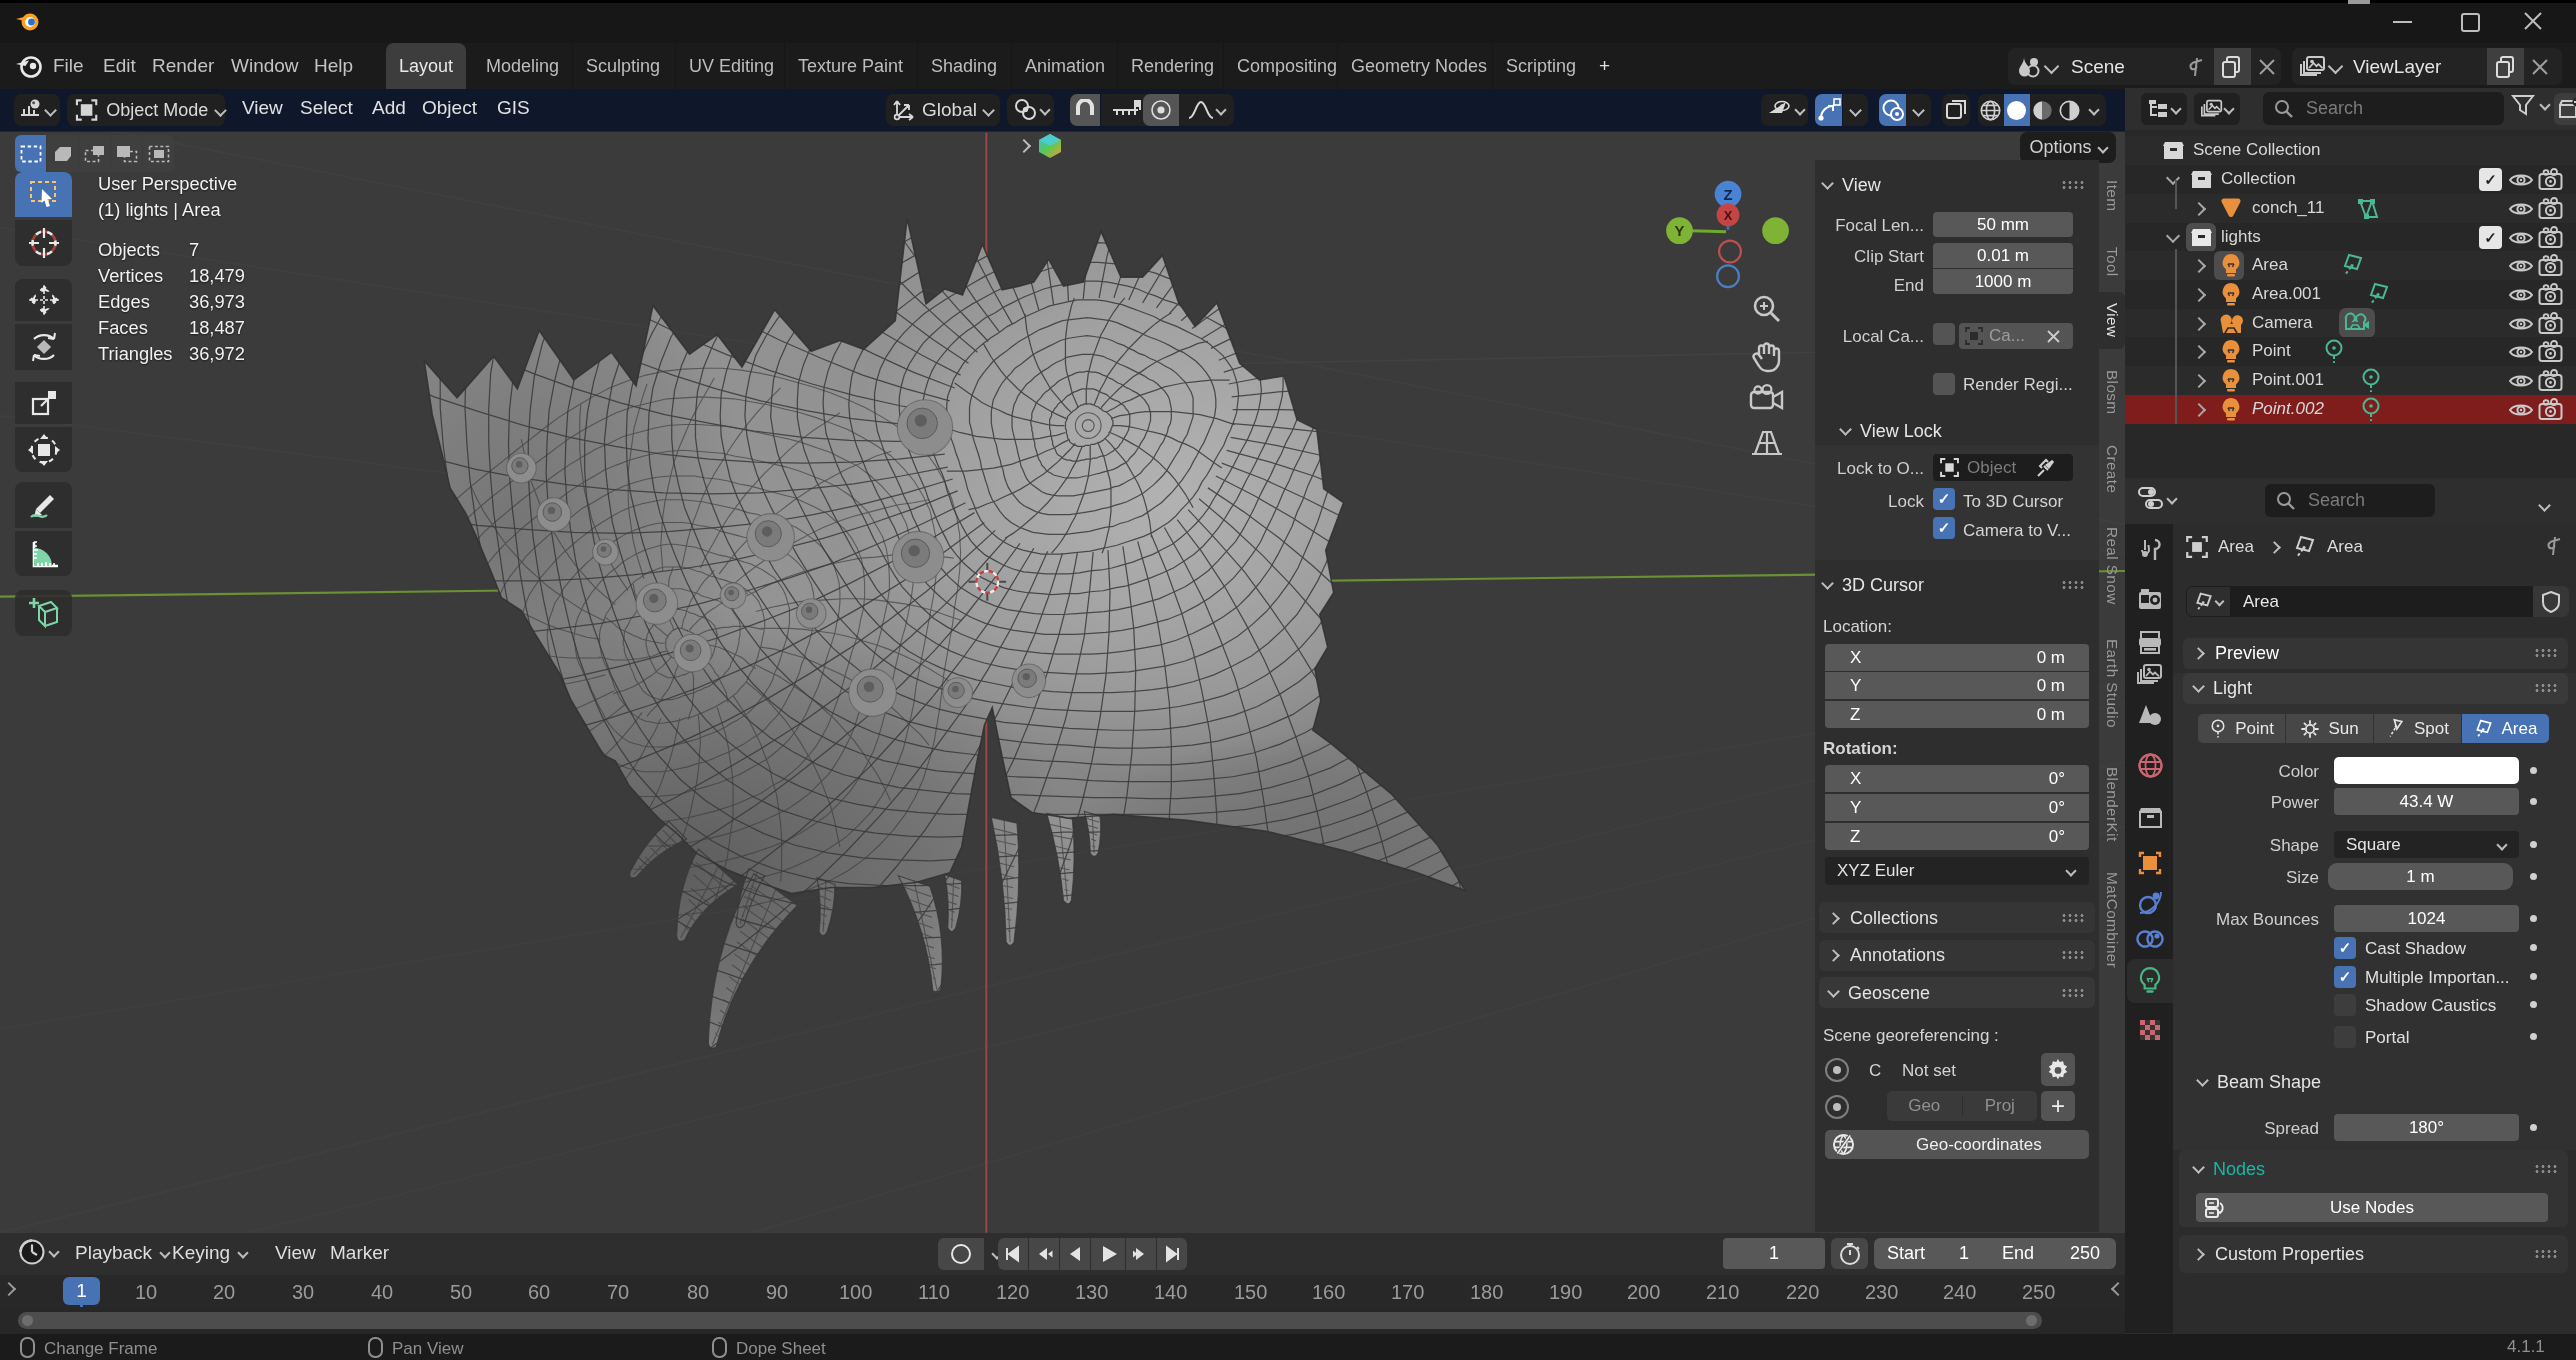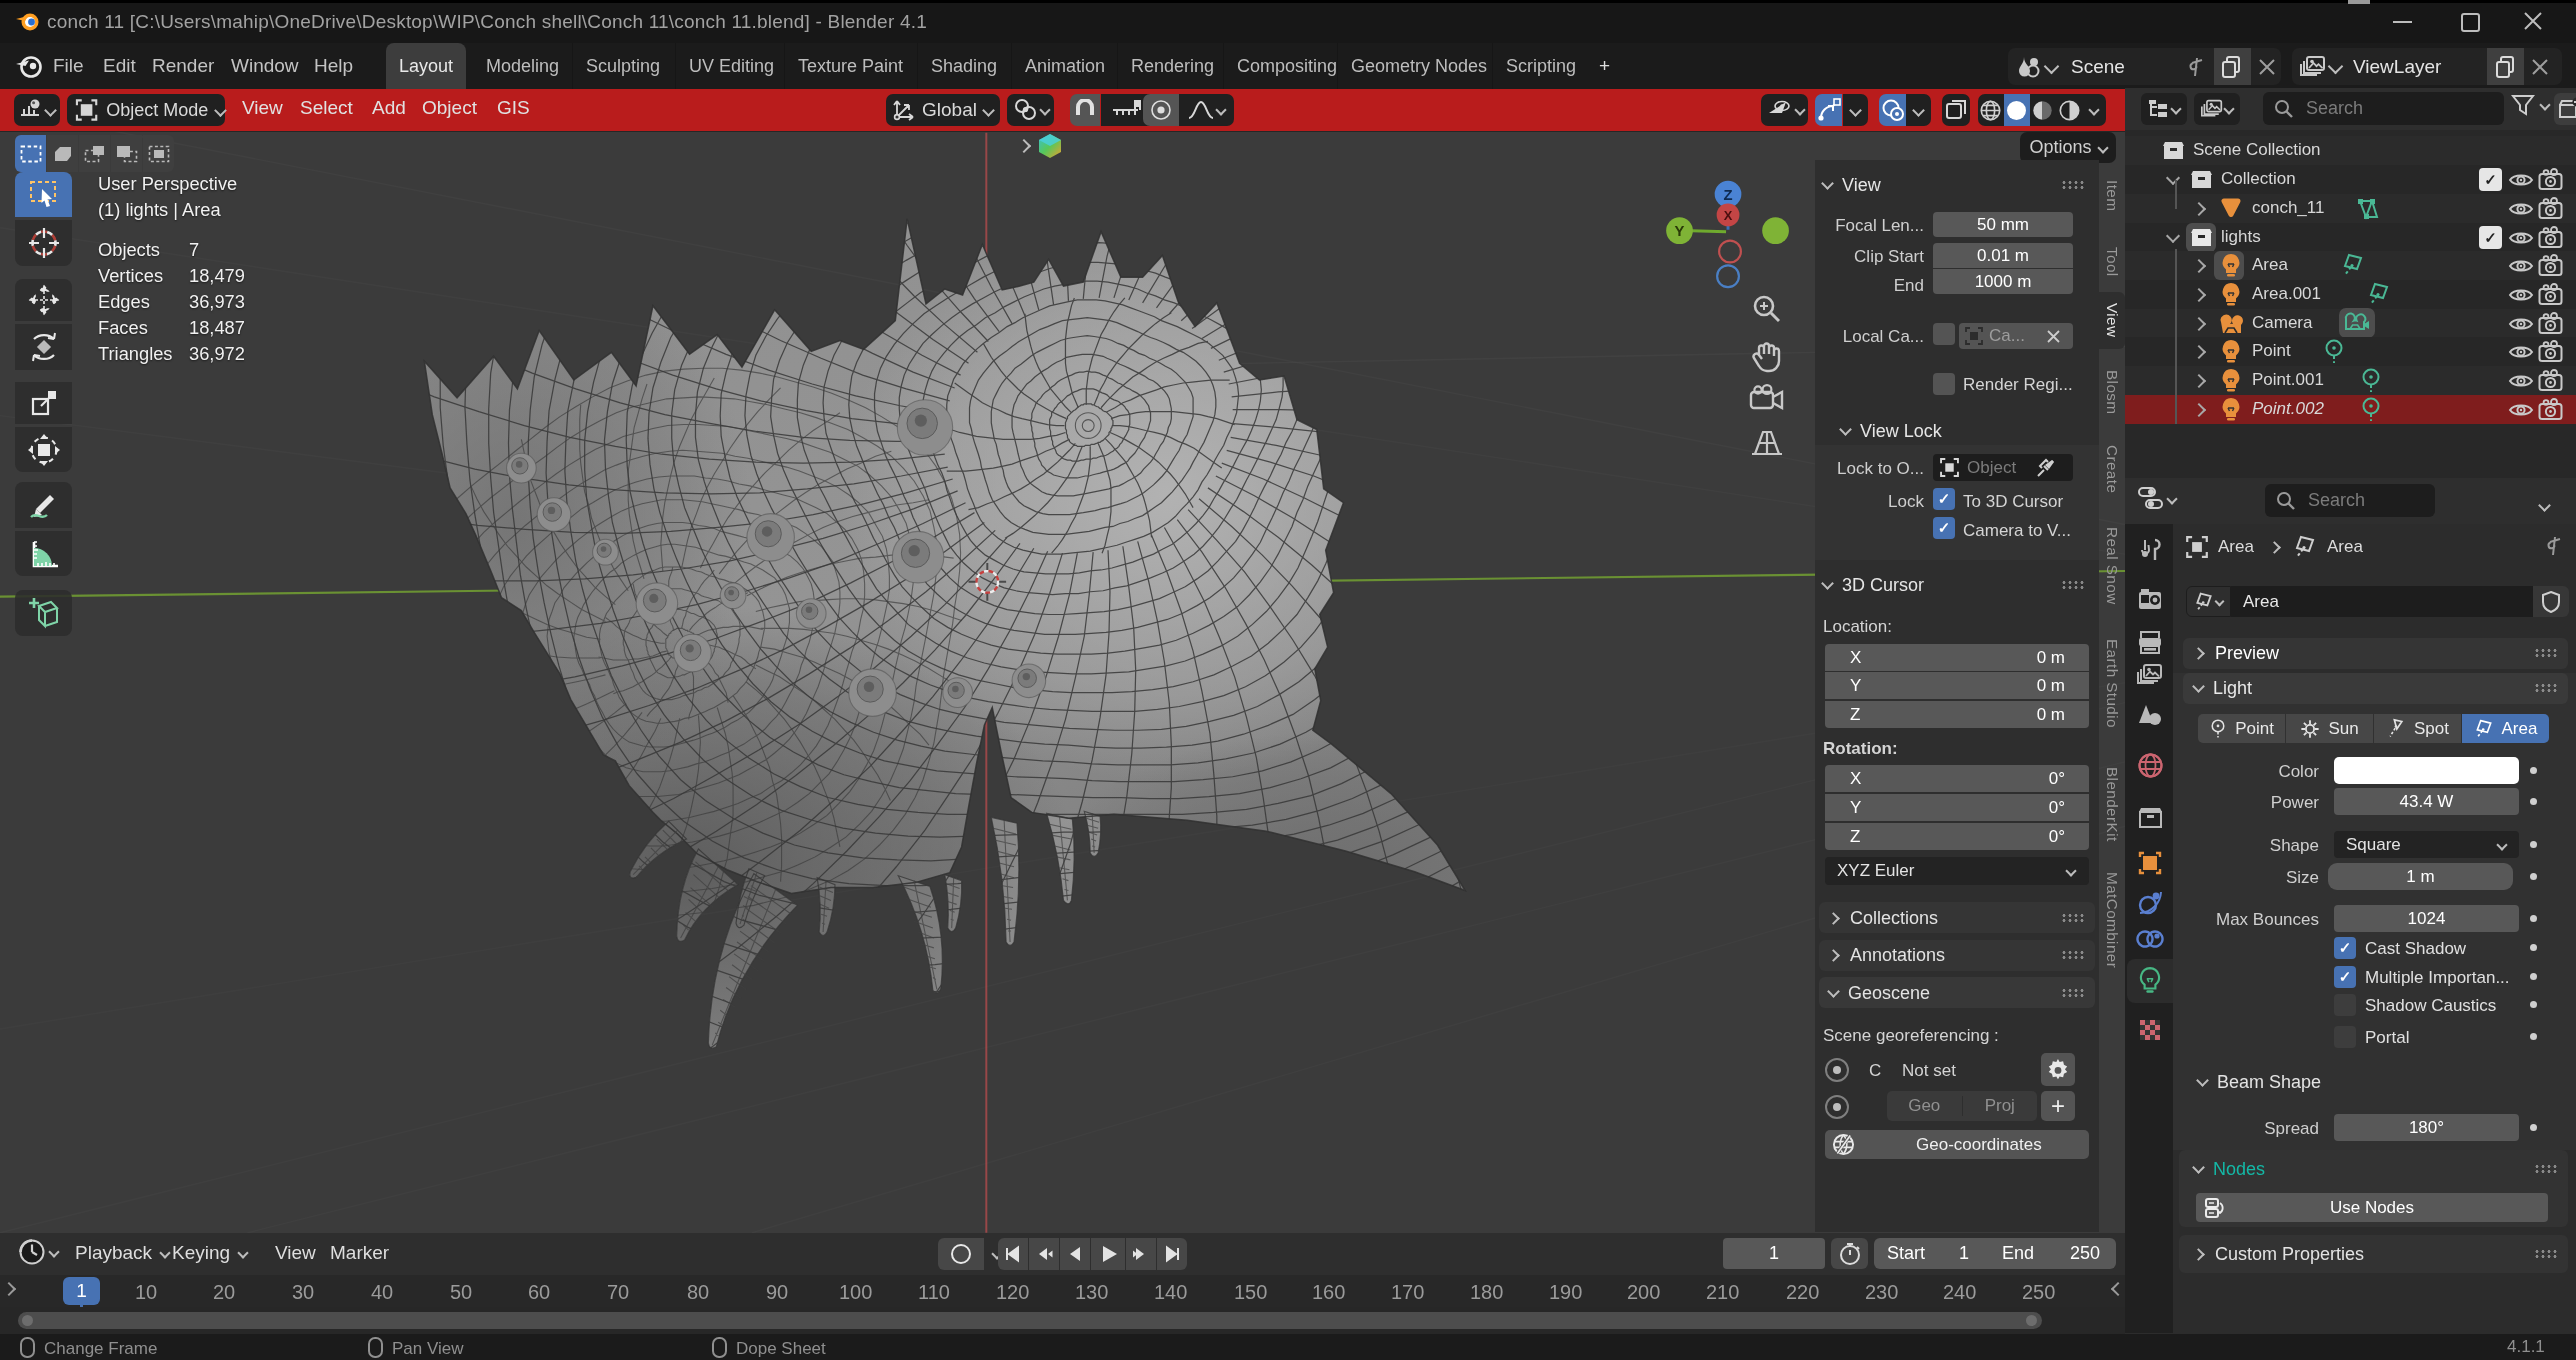--- a/index.html
+++ b/index.html
@@ -18,21 +18,21 @@
 .vhbtn{background:#202020;border-radius:7px;display:flex;align-items:center;justify-content:center;color:#dadada;}
 .fld{background:#585858;border-radius:4px;color:#fff;display:flex;align-items:center;justify-content:center;font-size:17px;}
 .ddk{background:#232323;border-radius:4px;color:#e3e3e3;display:flex;align-items:center;font-size:17px;}
 .chk{width:22px;height:22px;border-radius:4px;background:#545454;box-sizing:border-box;}
 .chk.on{background:#4772b3;color:#fff;text-align:center;line-height:22px;font-size:15px;font-weight:bold;}
 .caret{width:9px;height:9px;border-right:2px solid #bdbdbd;border-bottom:2px solid #bdbdbd;transform:rotate(45deg);display:inline-block;}
 .grip{position:absolute;right:14px;width:24px;height:10px;opacity:.55;
  background-image:radial-gradient(circle,#cfcfcf 1.4px,transparent 1.6px);background-size:6px 5px;}
 
 #viewport{left:0;top:89px;width:2125px;height:1144px;background:#3b3b3b;overflow:hidden;}
-#vpheader{position:absolute;left:0;top:0;width:100%;height:42px;background:#b91c1c;box-shadow:0 1px 0 #262626;}
+#vpheader{position:absolute;left:0;top:0;width:100%;height:42px;background:#0f172a;box-shadow:0 1px 0 #262626;}
 #vpheader .menu{position:absolute;top:8px;color:#e1e1e1;font-size:19px;}
 .toolbtn{position:absolute;left:15px;width:57px;background:#2c2c2cdd;border-radius:8px;display:flex;align-items:center;justify-content:center;}
 #overlaytext{position:absolute;left:98px;top:82px;color:#f1f1f1;font-size:18.3px;text-shadow:0 1px 2px rgba(0,0,0,.55);line-height:26px;}
 #overlaytext .st{display:grid;grid-template-columns:91px auto;}
 
 #npanel{position:absolute;left:1815px;top:71px;width:284px;height:1072px;background:#2e2e2e;font-size:17px;color:#d4d4d4;}
 .ntab{position:absolute;left:2099px;width:26px;color:#9a9a9a;font-size:15.3px;
  writing-mode:vertical-rl;text-align:center;letter-spacing:0.4px;white-space:nowrap;overflow:visible;line-height:26px;}
 .ntab.active{background:#2e2e2e;color:#e6e6e6;border-radius:0 6px 6px 0;}
 
@@ -79,21 +79,20 @@
 
 <div id="titlebar" class="abs">
  <div class="abs" style="left:0;top:0;width:2576px;height:3px;background:#000;"></div>
  <div class="abs" style="left:2348px;top:0;width:22px;height:4px;background:#9a9a9a;"></div>
  <svg class="abs" style="left:15px;top:9px" width="26" height="24" viewBox="0 0 26 24">
       <circle cx="15" cy="13" r="8.5" fill="#ff9f22"></circle>
       <circle cx="15" cy="13" r="5" fill="#fff"></circle>
       <circle cx="16.5" cy="13" r="3.4" fill="#2a6fd1"></circle>
       <path d="M1 10 L13 7 L10 12 Z" fill="#ff9f22"></path>
     </svg>
- <div class="ttl">conch 11 [C:\Users\mahip\OneDrive\Desktop\WIP\Conch shell\Conch 11\conch 11.blend] - Blender 4.1</div>
  <div class="abs" style="left:2393px;top:21px;width:19px;height:2px;background:#bdbdbd;"></div>
  <div class="abs" style="left:2461px;top:13px;width:15px;height:15px;border:2px solid #bdbdbd;border-radius:3px;"></div>
  <svg class="abs" style="left:2524px;top:12px" width="18" height="18" viewBox="0 0 18 18">
       <path d="M1 1 L17 17 M17 1 L1 17" stroke="#bdbdbd" stroke-width="2"></path>
     </svg>
 </div>
 
 <div id="topbar" class="abs">
  <svg class="abs" style="left:14px;top:10px" width="30" height="27" viewBox="0 0 30 27">
       <circle cx="17" cy="14" r="9.5" fill="none" stroke="#e8e8e8" stroke-width="2.6"></circle>

